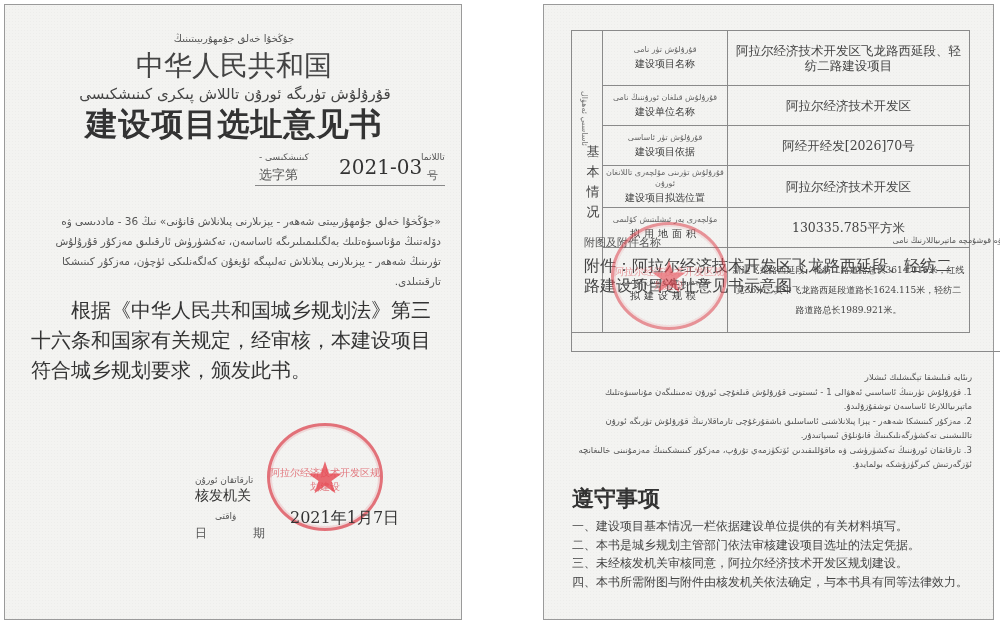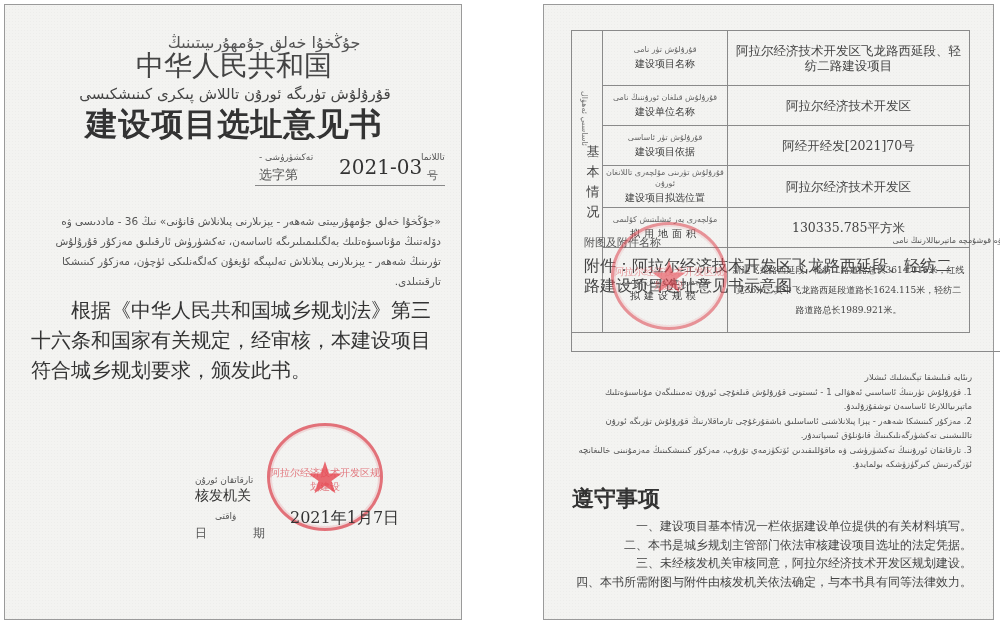--- a/index.html
+++ b/index.html
@@ -13,21 +13,21 @@
     background-image: radial-gradient(rgba(0,0,0,0.025) 1px, transparent 1px);
     background-size: 3px 3px;
   }
   .page-left { left: 4px; top: 4px; width: 458px; height: 616px; }
   .page-right { left: 543px; top: 4px; width: 451px; height: 616px; }
 
   .abs { position: absolute; }
   .uy { direction: rtl; font-family: "DejaVu Sans", sans-serif; color: #555; }
 
   
-  .lp-uy-1 { left: 0; width: 458px; top: 28px; font-size: 16px; text-align: center; margin-left: 30px; }
+  .lp-uy-1 { left: 0; width: 458px; top: 28px; font-size: 10px; text-align: center; }
   .lp-country { left: 0; width: 458px; top: 42px; font-size: 28px; text-align: center; color: #444; letter-spacing: 0px; font-family: "DejaVu Sans", sans-serif; font-weight: 300; }
   .lp-uy-2 { left: 30px; width: 400px; top: 80px; font-size: 15px; text-align: center; color: #444; }
   .lp-title { left: 0; width: 458px; top: 98px; font-size: 32px; text-align: center; color: #333; font-weight: bold; font-family: "DejaVu Sans", sans-serif; letter-spacing: 1px; }
 
   .lp-num-wrap { left: 250px; top: 145px; width: 190px; height: 36px; border-bottom: 1px solid #888; }
   .lp-num-uy { left: 4px; top: 2px; font-size: 9px; }
   .lp-num-zh { left: 4px; top: 16px; font-size: 13px; color: #555; }
   .lp-num-val { left: 84px; top: 5px; font-size: 20px; color: #333; font-family: "DejaVu Serif", serif; }
   .lp-num-uy2 { left: 166px; top: 2px; font-size: 9px; }
   .lp-num-hao { left: 172px; top: 18px; font-size: 11px; color: #555; }
@@ -68,33 +68,33 @@
   .tbl .row-tall .lbl { height: 36px; }
 
   .attach { position: absolute; left: 571px; top: 230px; width: 468px; height: 122px; border: 1px solid #8a8a8a; border-top: none; }
   .attach-lbl { left: 12px; top: 5px; font-size: 11px; color: #555; font-family: "DejaVu Sans", sans-serif; }
   .attach-uy { right: 10px; top: 6px; font-size: 8px; }
   .attach-val { left: 12px; top: 26px; width: 380px; font-size: 16px; line-height: 20px; color: #444; }
 
   .notes-uy { left: 572px; top: 370px; width: 400px; font-size: 8.5px; line-height: 14.5px; text-align: right; }
   .rules-title { left: 572px; top: 484px; font-size: 22px; color: #333; font-weight: bold; }
   .rules { left: 572px; top: 517px; width: 400px; font-size: 12px; line-height: 18.5px; color: #444; font-family: "DejaVu Sans", sans-serif; }
-  .rules li { list-style: none; padding-left: 2.3em; text-indent: -2.3em; text-align: right; }
+  .rules li { list-style: none; padding-left: 2.3em; text-indent: -2.3em; }
 </style>
 </head>
 <body>
 
 <div class="page page-left">
   <div class="abs uy lp-uy-1">جۇڭخۇا خەلق جۇمھۇرىيىتىنىڭ</div>
   <div class="abs lp-country">中华人民共和国</div>
   <div class="abs uy lp-uy-2">قۇرۇلۇش تۈرىگە ئورۇن تاللاش پىكرى كىنىشكىسى</div>
   <div class="abs lp-title">建设项目选址意见书</div>
 
   <div class="abs lp-num-wrap">
-    <span class="abs uy lp-num-uy">تەكشۈرۈشى -</span>
+    <span class="abs uy lp-num-uy">كىنىشكىسى -</span>
     <span class="abs lp-num-zh">选字第</span>
     <span class="abs lp-num-val">2021-03</span>
     <span class="abs uy lp-num-uy2">تاللانما</span>
     <span class="abs lp-num-hao">号</span>
   </div>
 
   <div class="abs uy lp-uy-body">«جۇڭخۇا خەلق جۇمھۇرىيىتى شەھەر - يېزىلارنى پىلانلاش قانۇنى» نىڭ 36 - ماددىسى ۋە دۆلەتنىڭ مۇناسىۋەتلىك بەلگىلىمىلىرىگە ئاساسەن، تەكشۈرۈش ئارقىلىق مەزكۇر قۇرۇلۇش تۈرىنىڭ شەھەر - يېزىلارنى پىلانلاش تەلىپىگە ئۇيغۇن كەلگەنلىكى ئۈچۈن، مەزكۇر كىنىشكا تارقىتىلدى.</div>
   <div class="abs lp-body">
     <p>根据《中华人民共和国城乡规划法》第三十六条和国家有关规定，经审核，本建设项目符合城乡规划要求，颁发此书。</p>
   </div>
@@ -132,21 +132,21 @@
       <span class="uy">قۇرۇلۇش قىلغان ئورۇننىڭ نامى</span>
       <span class="zh">建设单位名称</span>
     </td>
     <td class="val">阿拉尔经济技术开发区</td>
   </tr>
   <tr>
     <td class="lbl">
       <span class="uy">قۇرۇلۇش تۈر ئاساسى</span>
       <span class="zh">建设项目依据</span>
     </td>
-    <td class="val">阿经开经发[2021]70号</td>
+    <td class="val">阿经开经发[2026]70号</td>
   </tr>
   <tr>
     <td class="lbl">
       <span class="uy">قۇرۇلۇش تۈرىنى مۆلچەرى تاللانغان ئورۇن</span>
       <span class="zh">建设项目拟选位置</span>
     </td>
     <td class="val">阿拉尔经济技术开发区</td>
   </tr>
   <tr>
     <td class="lbl">

